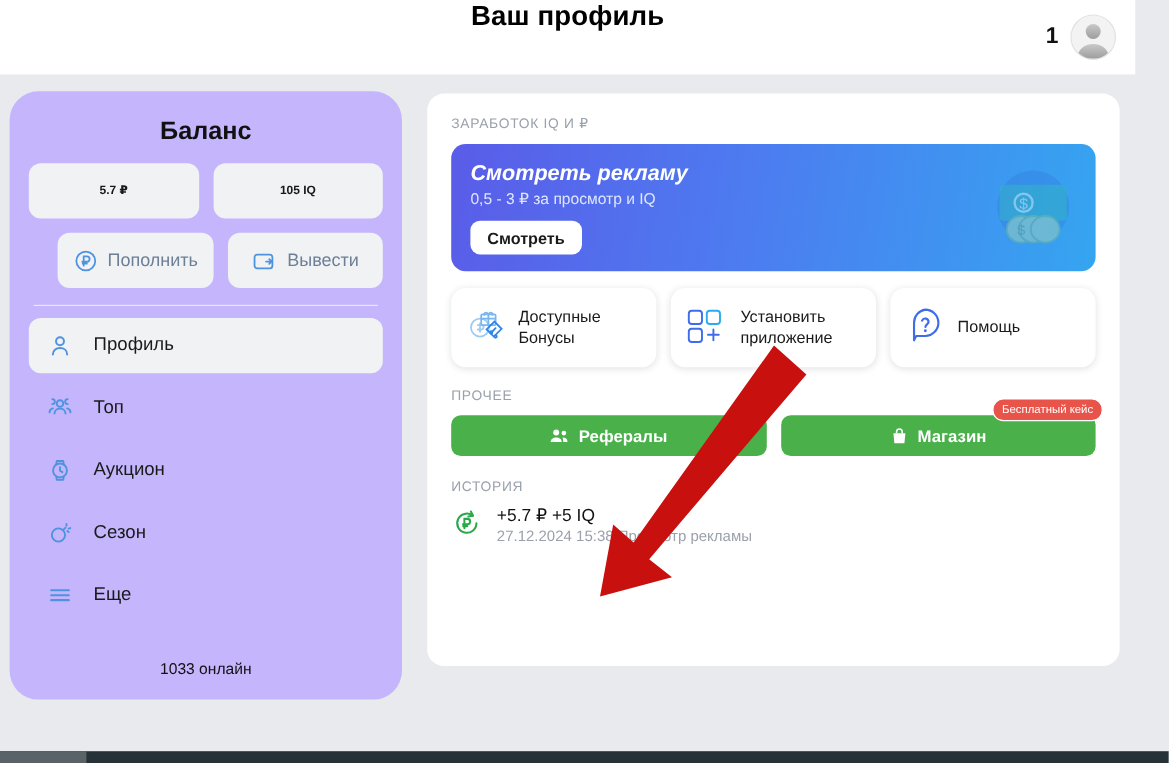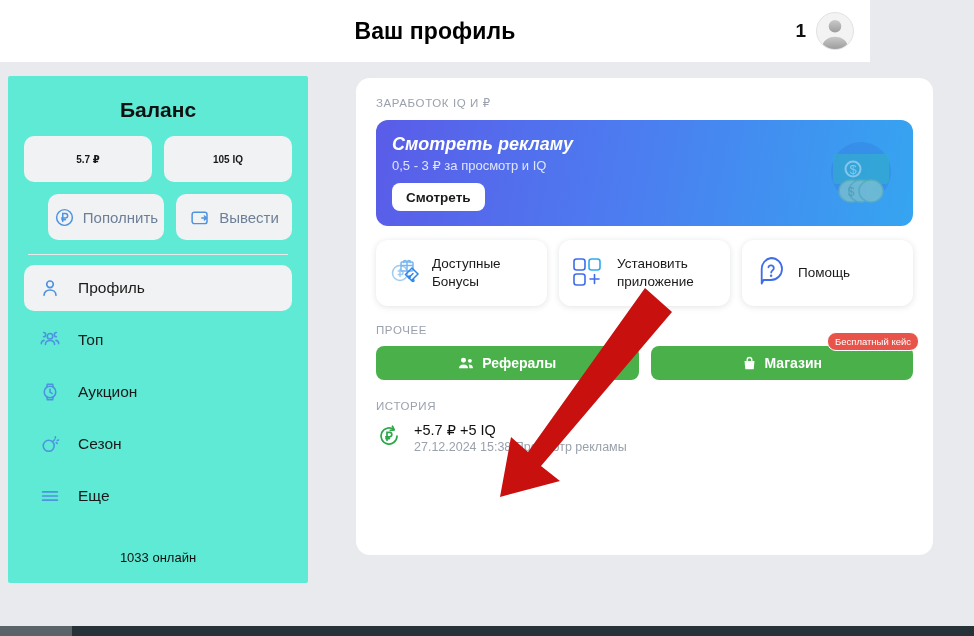--- a/index.html
+++ b/index.html
@@ -6,23 +6,23 @@
   html, body {
     width: 974px; height: 636px;
     font-family: "Liberation Sans", "DejaVu Sans", sans-serif;
     background: #e9eaee;
     overflow: hidden;
   }
   .page { position: relative; width: 974px; height: 636px; background: #e9eaee; }
 
   
   .header {
-    position: absolute; left: 0; top: 0; width: 870px; height: 62px;
+    position: absolute; left: 0; top: 0; width: 946px; height: 62px;
     background: #ffffff;
-    display: flex; align-items: center; justify-content: center;
+    display: flex; align-items: flex-start; justify-content: center;
   }
   .header-title {
     font-size: 23px; font-weight: bold; color: #000;
     letter-spacing: .1px;
   }
   .header-right {
     position: absolute; right: 16px; top: 50%; transform: translateY(-50%);
     display: flex; align-items: center; gap: 10px;
   }
   .header-count { font-size: 19px; font-weight: bold; color: #111; }
@@ -30,22 +30,22 @@
     width: 38px; height: 38px; border-radius: 50%;
     background: #f3f3f3; border: 1px solid #e2e2e2;
     display: flex; align-items: center; justify-content: center; overflow: hidden;
   }
 
   
   .content { position: absolute; left: 0; top: 62px; width: 974px; height: 552px; }
 
   
   .sidebar {
-    position: absolute; left: 8px; top: 14px; width: 300px; height: 507px;
-    background: #5eead4; border-radius: 2px;
+    position: absolute; left: 8px; top: 14px; width: 327px; height: 507px;
+    background: #c4b5fd; border-radius: 24px;
     padding: 16px 16px 0 16px;
   }
   .balance-title {
     text-align: center; font-size: 21px; font-weight: bold; color: #111;
     margin-top: 6px; margin-bottom: 14px;
   }
   .chip-row { display: flex; gap: 12px; margin-bottom: 12px; }
   .chip {
     flex: 1; height: 46px; background: #f1f2f4; border-radius: 10px;
     display: flex; align-items: center; justify-content: center;

